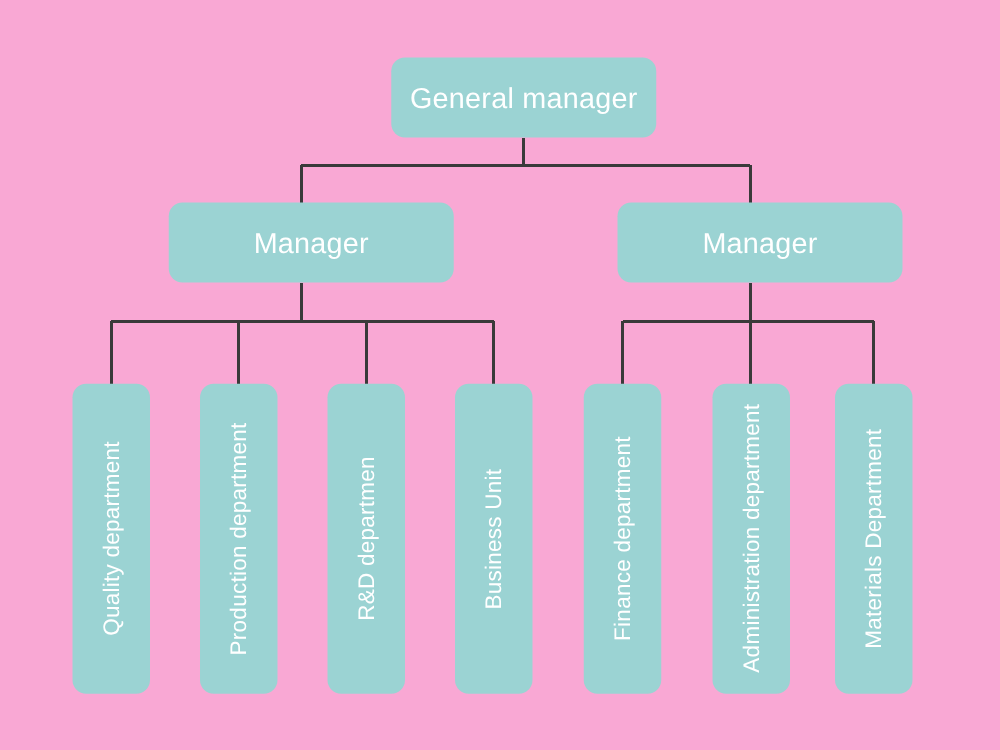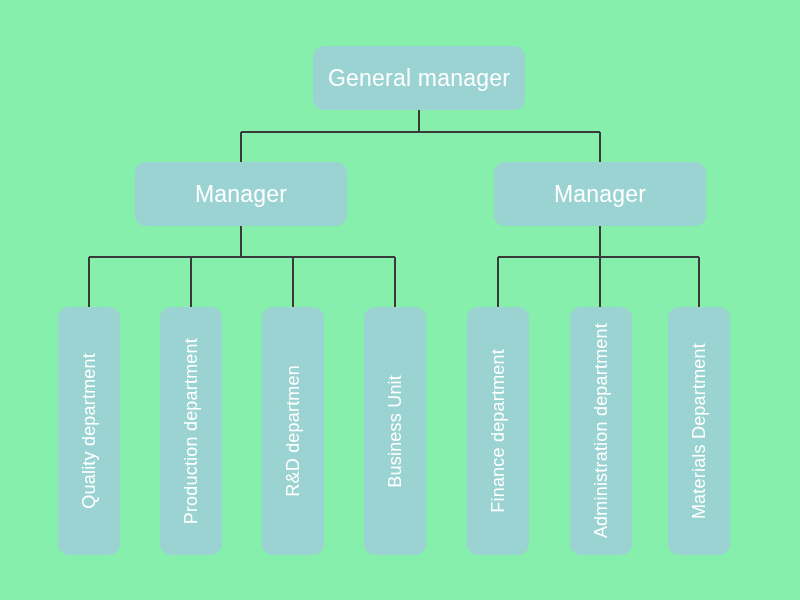--- a/index.html
+++ b/index.html
@@ -11,21 +11,21 @@
     width: 800px;
     height: 600px;
     background: #ffffff;
     font-family: "Liberation Sans", sans-serif;
     overflow: hidden;
   }
   #chart-canvas {
     position: relative;
     width: 800px;
     height: 600px;
-    background: #86efac;
+    background: #f9a8d4;
   }
   .connector-layer {
     position: absolute;
     left: 0;
     top: 0;
     width: 800px;
     height: 600px;
     pointer-events: none;
   }
   .node {
@@ -55,21 +55,21 @@
     height: 64px;
     border-radius: 11px;
   }
   .node.root .node-label {
     font-size: 23px;
   }
 
   
   .node.mid {
     top: 162px;
-    width: 212px;
+    width: 228px;
     height: 64px;
     border-radius: 11px;
     align-items: center;
   }
   .node.mid.mid-left  { left: 135px; }
   .node.mid.mid-right { left: 494px; }
   .node.mid .node-label {
     font-size: 23px;
   }
 

